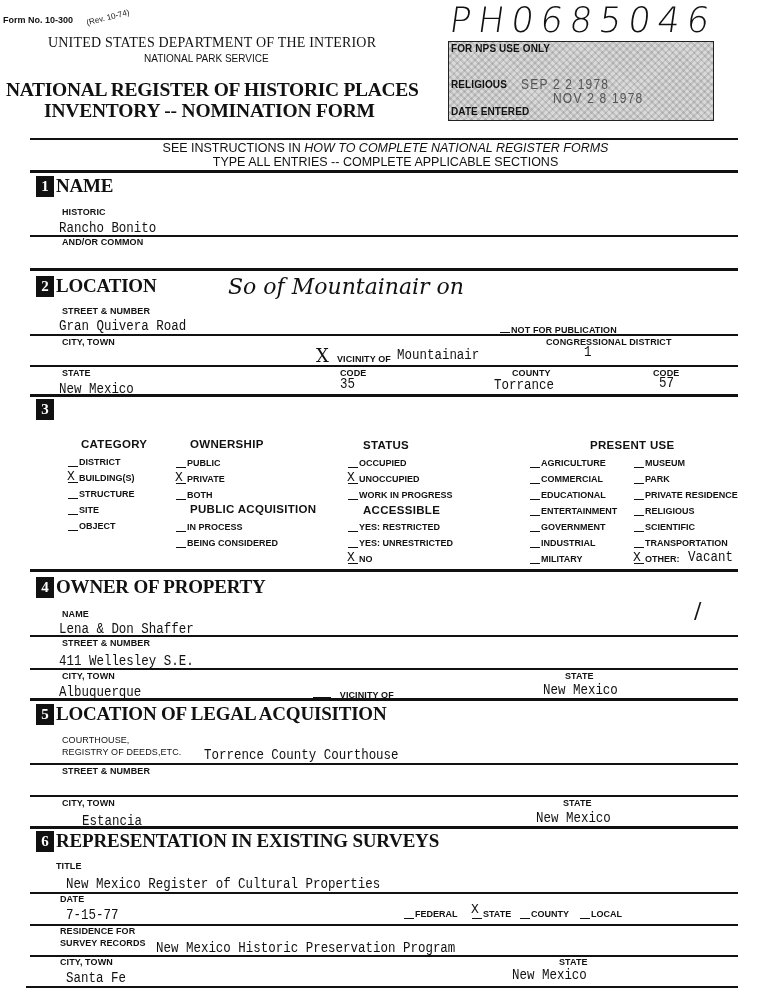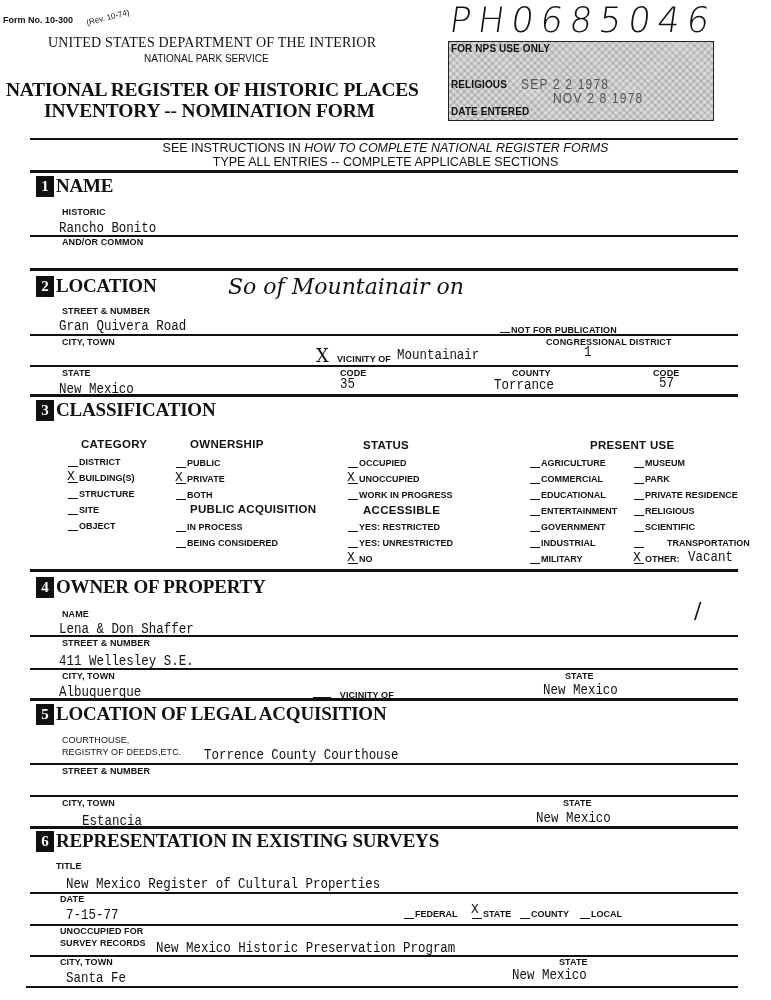--- a/index.html
+++ b/index.html
@@ -81,21 +81,20 @@
 <div class="abs lbl" style="left:512px;top:368px;">COUNTY</div>
 <div class="abs lbl" style="left:653px;top:368px;">CODE</div>
 <div class="abs val" style="left:59px;top:381px;">New Mexico</div>
 <div class="abs val" style="left:340px;top:376px;">35</div>
 <div class="abs val" style="left:494px;top:377px;">Torrance</div>
 <div class="abs val" style="left:659px;top:375px;">57</div>
 <div class="rule thick" style="left:30px;top:394px;width:708px;"></div>
 
 <div class="sec-title" style="left:36px;top:399px;">
     <span class="sec-num">3</span>
-    <span>CLASSIFICATION</span>
   </div>
 
 <div class="colhead" style="left:81px;top:438px;">CATEGORY</div>
 <div id="cat-list">
     <div class="opt" style="left: 68px; top: 457px;">
       <span class="blank"></span>
       <span>DISTRICT</span>
     </div>
     <div class="opt" style="left: 68px; top: 473px;">
       <span class="blank">
@@ -226,21 +225,21 @@
       <span>PRIVATE RESIDENCE</span>
     </div>
     <div class="opt" style="left: 634px; top: 506px;">
       <span class="blank"></span>
       <span>RELIGIOUS</span>
     </div>
     <div class="opt" style="left: 634px; top: 522px;">
       <span class="blank"></span>
       <span>SCIENTIFIC</span>
     </div>
-    <div class="opt" style="left: 634px; top: 538px; gap: 22px;">
+    <div class="opt" style="left: 634px; top: 538px;">
       <span class="blank"></span>
       <span>TRANSPORTATION</span>
     </div>
     <div class="opt" style="left: 634px; top: 554px;">
       <span class="blank">
         <span class="mark">X</span>
       </span>
       <span>OTHER:</span>
     </div>
   </div>
@@ -305,21 +304,21 @@
     <div class="opt" style="left: 520px; top: 909px;">
       <span class="blank"></span>
       <span>COUNTY</span>
     </div>
     <div class="opt" style="left: 580px; top: 909px;">
       <span class="blank"></span>
       <span>LOCAL</span>
     </div>
   </div>
 <div class="rule thin" style="left:30px;top:924px;width:708px;"></div>
-<div class="abs lbl" style="left:60px;top:926px;">UNOCCUPIED FOR</div>
+<div class="abs lbl" style="left:60px;top:926px;">RESIDENCE FOR</div>
 <div class="abs lbl" style="left:60px;top:938px;">SURVEY RECORDS</div>
 <div class="abs val" style="left:156px;top:940px;">New Mexico Historic Preservation Program</div>
 <div class="rule thin" style="left:30px;top:955px;width:708px;"></div>
 <div class="abs lbl" style="left:60px;top:957px;">CITY, TOWN</div>
 <div class="abs lbl" style="left:559px;top:957px;">STATE</div>
 <div class="abs val" style="left:66px;top:970px;">Santa Fe</div>
 <div class="abs val" style="left:512px;top:967px;">New Mexico</div>
 <div class="rule thin" style="left:26px;top:986px;width:712px;"></div>
 
 </body></html>

